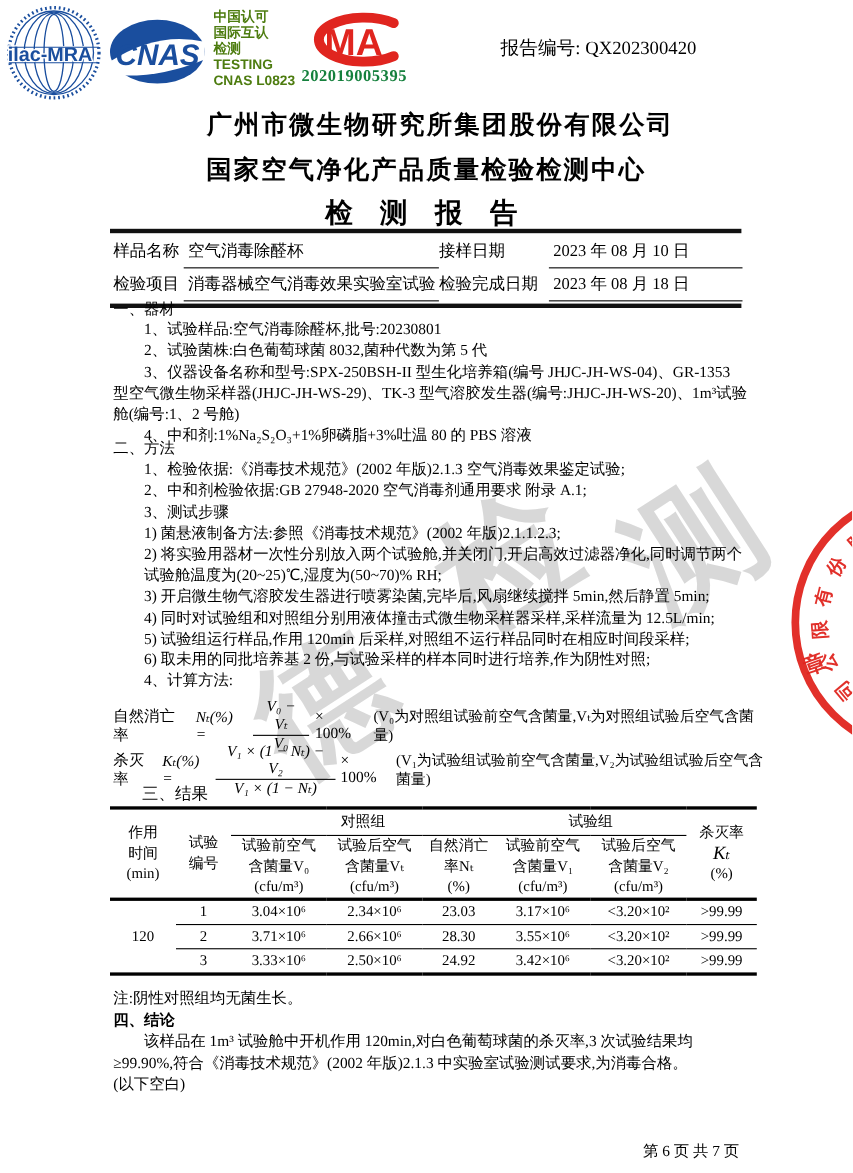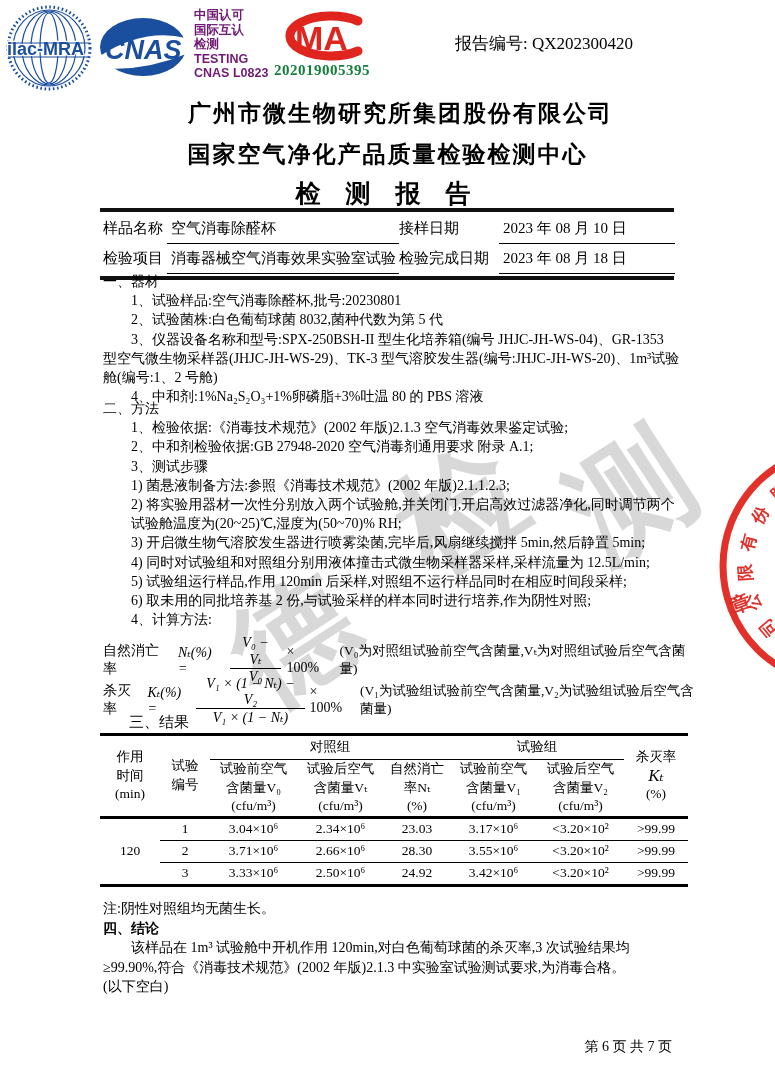--- a/index.html
+++ b/index.html
@@ -1,20 +1,20 @@
 <!DOCTYPE html>
 <html><head>
 <meta charset="utf-8">
 <style>
   html,body{margin:0;padding:0;background:#fff;}
   .page{position:relative;width:775px;height:1066px;background:#fff;overflow:hidden;
         font-family:"Liberation Serif","DejaVu Serif","DejaVu Sans",serif;color:#000;}
   .abs{position:absolute;}
   
-  .accred{left:194px;top:8px;color:#701a75;font-weight:bold;font-size:12.5px;line-height:14.5px;
+  .accred{left:194px;top:8px;color:#4d7c0f;font-weight:bold;font-size:12.5px;line-height:14.5px;
           font-family:"Liberation Sans","DejaVu Sans",sans-serif;}
   .cma-num{left:268px;top:62px;width:108px;text-align:center;color:#15803d;font-weight:bold;
            font-size:15px;letter-spacing:.5px;}
   .report-no{left:455px;top:32px;font-size:17px;}
   
   .t{left:0;width:775px;text-align:center;font-weight:bold;
      font-family:"Liberation Sans","DejaVu Sans",sans-serif;}
   .t1{top:98px;font-size:23px;letter-spacing:2px;margin-left:13px;}
   .t2{top:139px;font-size:23px;letter-spacing:2px;}
   .t3{top:177px;font-size:25px;letter-spacing:9px;}

